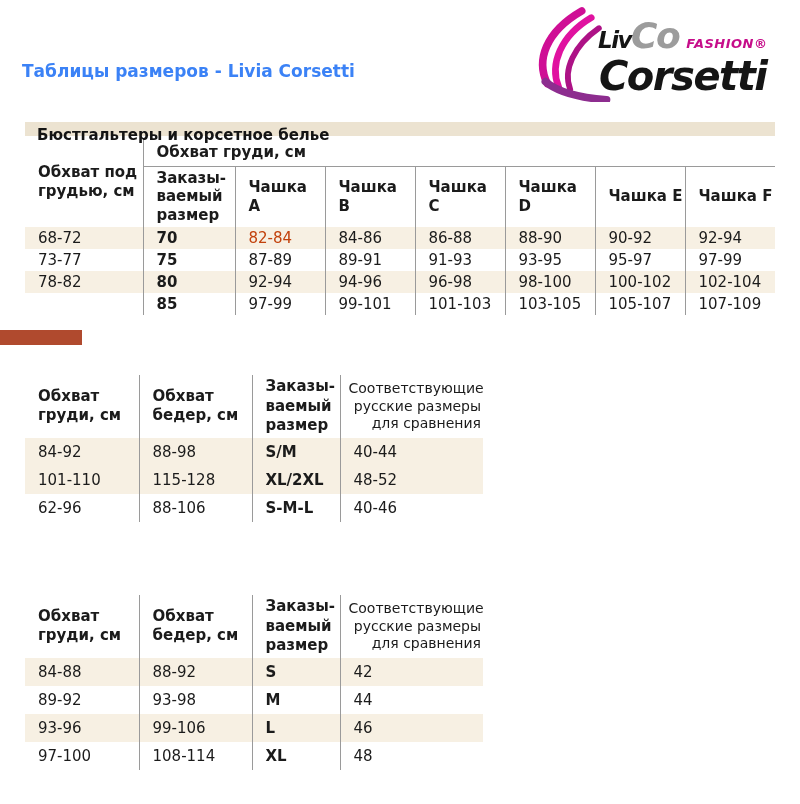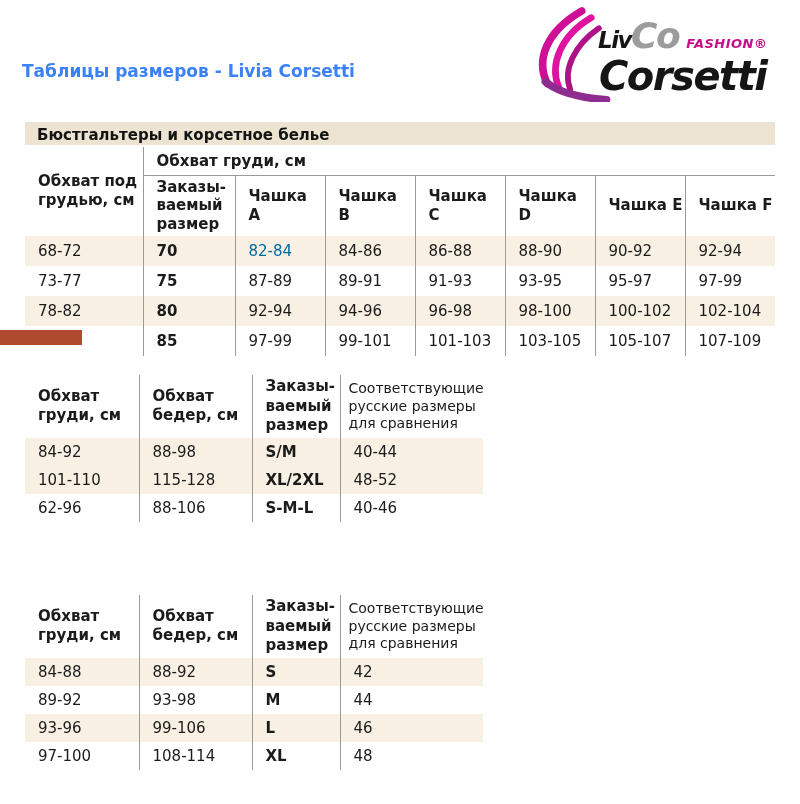--- a/index.html
+++ b/index.html
@@ -16,44 +16,44 @@
   .co{font-weight:bold;font-size:36px;color:#9c9c9c;letter-spacing:-1.5px;}
   .fashion{font-weight:bold;font-size:13px;color:#c60d8a;margin-left:7px;letter-spacing:.5px;}
   .corsetti{font-weight:bold;font-size:40px;color:#151515;letter-spacing:-1.5px;margin-top:2px;text-align:center;}
 
   
   .sizes{position:absolute;}
   .t1{left:25px;top:122px;width:750px;}
   .t2{left:25px;top:375px;width:458px;}
   .t3{left:25px;top:595px;width:458px;}
 
-  .band{background:#ece3d1;height:23px;line-height:27px;font-weight:bold;font-size:15px;
+  .band{background:#ece3d1;height:14px;line-height:27px;font-weight:bold;font-size:15px;
         padding-left:12px;color:#141414;margin-bottom:2px;}
 
   table.tbl{border-collapse:collapse;table-layout:fixed;width:100%;}
   .tbl td{font-size:15px;padding:2px 2px 2px 13px;vertical-align:middle;
           border-left:1px solid #9a9a9a;overflow:hidden;}
   .tbl td.first,.tbl td.rowhead{border-left:none;}
 
   .t1 tr.h1{height:28px;}
   .t1 tr.h2{height:57px;}
-  .t1 tr.data{height:30px;}
+  .t1 tr.data{height:22px;}
   .t2 tr.h,.t3 tr.h{height:55px;}
   .t2 tr.data,.t3 tr.data{height:28px;}
 
   tr.odd{background:#f7f0e3;}
 
   .rowhead{font-weight:bold;line-height:1.3;}
   .group{font-weight:bold;border-bottom:1px solid #9a9a9a;}
   .h2 td{font-weight:bold;line-height:1.25;}
   .h td{font-weight:bold;line-height:1.3;}
-  .h td.reg{font-weight:normal;font-size:14px;padding-left:8px;line-height:1.25;}
+  .h td.reg{font-weight:normal;font-size:14px;padding-left:8px;line-height:1.25;text-align:right;}
   .t1 tr.data td:nth-child(2){font-weight:bold;}
   .t2 tr.data td:nth-child(3),.t3 tr.data td:nth-child(3){font-weight:bold;}
-  .muted{color:#0369a1;}
+  .muted{color:#c2410c;}
 
   .red-bar{position:absolute;left:0;top:330px;width:82px;height:15px;background:#b04a2e;}
 </style>
 </head>
 <body>
 
 <div class="page">
 
   <div class="page-title">Таблицы размеров - Livia Corsetti</div>
 

